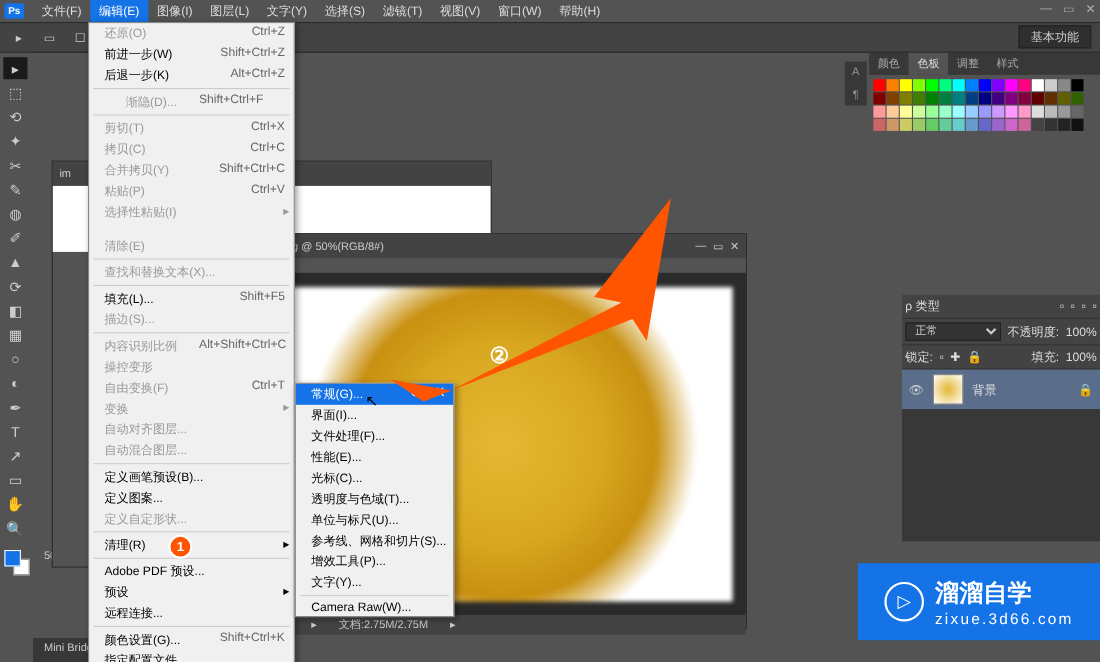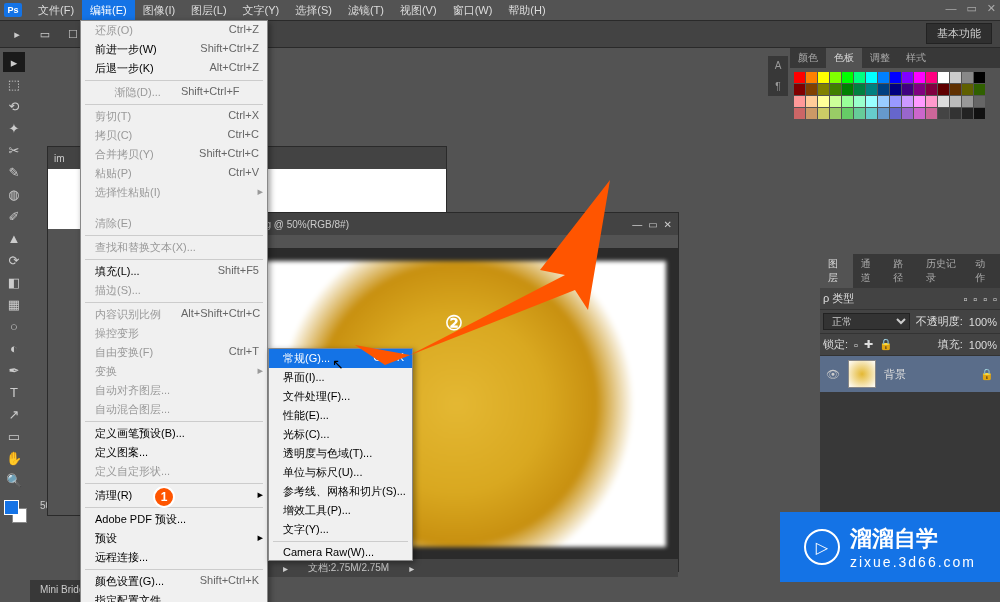--- a/index.html
+++ b/index.html
@@ -390,27 +390,20 @@
       <div class="sw" style="background: rgb(204, 102, 204);"></div>
       <div class="sw" style="background: rgb(204, 102, 153);"></div>
       <div class="sw" style="background: rgb(68, 68, 68);"></div>
       <div class="sw" style="background: rgb(51, 51, 51);"></div>
       <div class="sw" style="background: rgb(34, 34, 34);"></div>
       <div class="sw" style="background: rgb(17, 17, 17);"></div>
     </div>
 </div>
 
 <div class="layers-panel">
-  <div class="panel-tabs" id="layer-tabs">
-      <div class="ptab active">图层</div>
-      <div class="ptab">通道</div>
-      <div class="ptab">路径</div>
-      <div class="ptab">历史记录</div>
-      <div class="ptab">动作</div>
-    </div>
   <div class="lp-row">
     <span>ρ 类型</span>
     <span style="flex:1"></span>
     <span>▫</span>
     <span>▫</span>
     <span>▫</span>
     <span>▫</span>
   </div>
   <div class="lp-row">
     <select class="lp-select"><option>正常</option></select>

